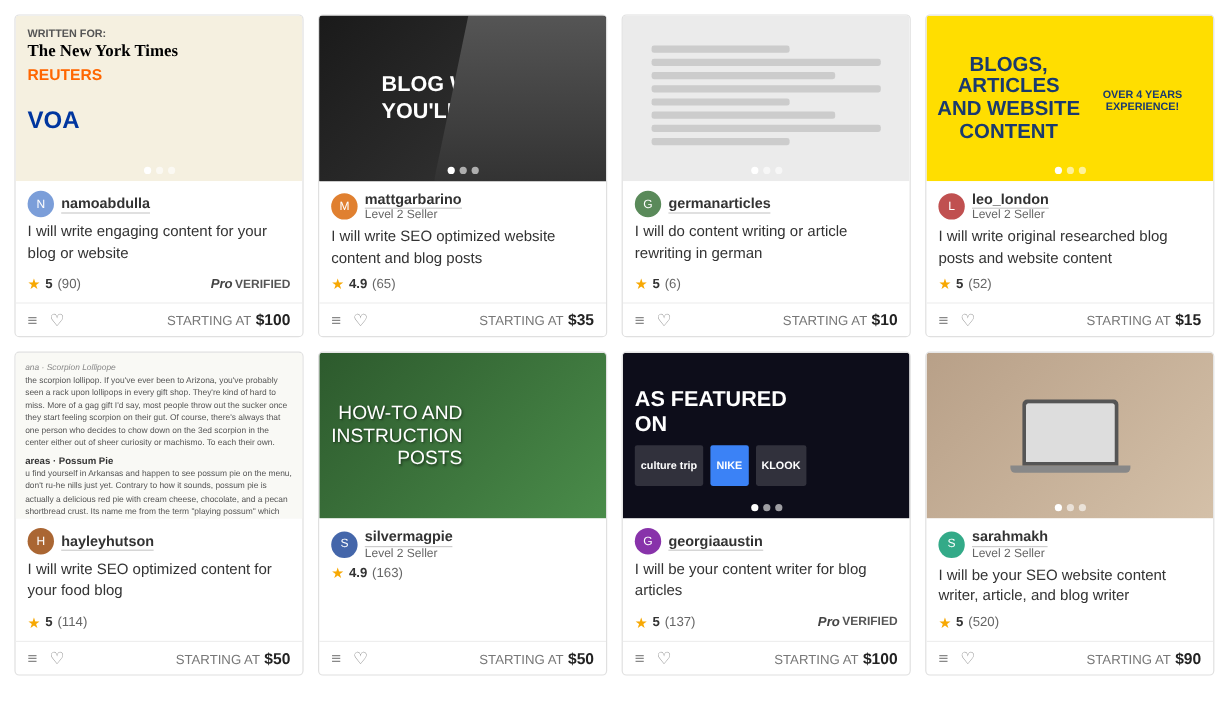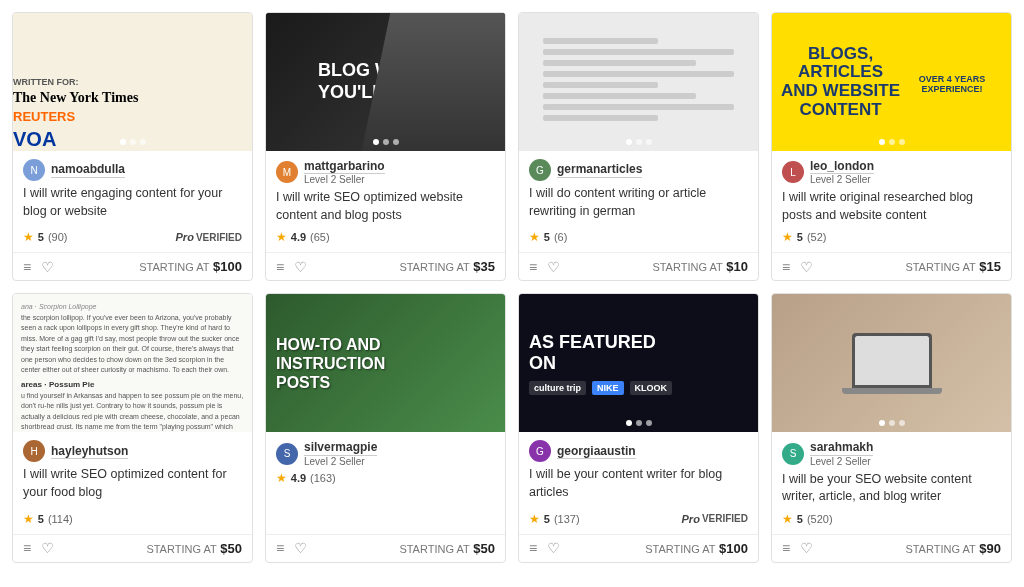--- a/index.html
+++ b/index.html
@@ -156,42 +156,42 @@
     .img-8 { background: #c8b89a; }
 
     
     .img-1-content {
       width: 100%;
       height: 100%;
       background: #f5f0e0;
       display: flex;
       flex-direction: column;
       align-items: flex-start;
-      justify-content: flex-end;
-      padding: 0;
+      justify-content: flex-start;
+      padding: 10px;
     }
     .img-1-content .written-for {
       font-size: 9px;
       font-weight: 700;
       color: #555;
       margin-bottom: 4px;
     }
     .img-1-content .nyt {
       font-family: serif;
       font-size: 14px;
       font-weight: 700;
       color: #000;
       margin-bottom: 4px;
       line-height: 1;
     }
     .img-1-content .reuters {
       font-size: 13px;
       color: #ff6600;
       font-weight: 700;
-      margin-bottom: 4px;
+      margin-bottom: 20px;
     }
     .img-1-content .voa {
       font-size: 20px;
       font-weight: 900;
       color: #00369f;
     }
 
     
     .img-2-content {
       width: 100%;
@@ -296,24 +296,25 @@
       height: 100%;
       background: linear-gradient(135deg, #2d5a2d, #4a8c4a);
       display: flex;
       align-items: center;
       justify-content: flex-start;
       padding: 10px;
     }
     .img-6-content .howto-text {
       color: #fff;
       font-size: 16px;
-      font-weight: 700;
+      font-weight: 400;
       line-height: 1.2;
       text-transform: uppercase;
       text-shadow: 1px 1px 2px rgba(0,0,0,0.5);
+      text-align: right;
     }
 
     
     .img-7-content {
       width: 100%;
       height: 100%;
       background: #0d0d1a;
       display: flex;
       flex-direction: column;
       align-items: flex-start;
@@ -331,21 +332,21 @@
       display: flex;
       gap: 6px;
       margin-top: 6px;
       flex-wrap: wrap;
     }
     .brand-logo {
       background: rgba(255,255,255,0.15);
       color: #fff;
       font-size: 9px;
       font-weight: 700;
-      padding: 2px 5px;
+      padding: 12px 5px;
       border-radius: 2px;
     }
 
     
     .img-8-content {
       width: 100%;
       height: 100%;
       background: linear-gradient(135deg, #b8a088, #d4c0a8);
       display: flex;
       align-items: center;

